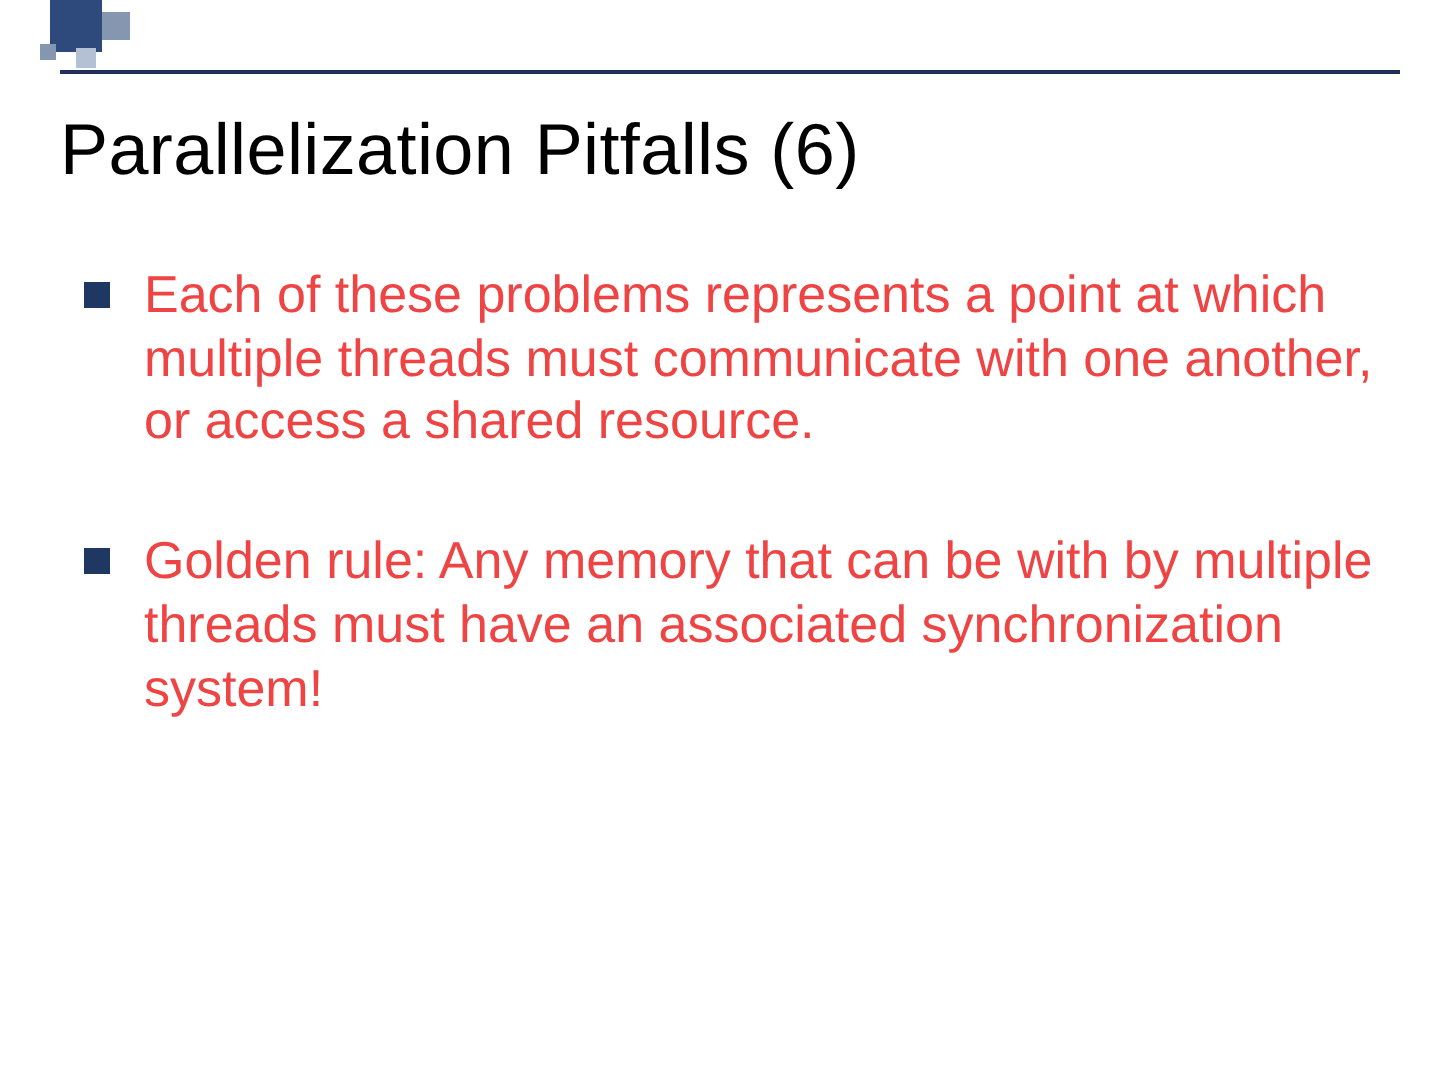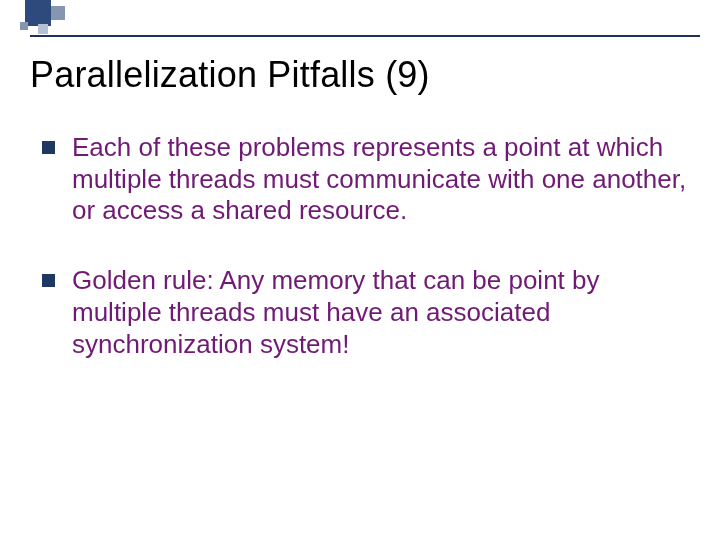--- a/index.html
+++ b/index.html
@@ -49,21 +49,21 @@
   }
   .bullets {
     list-style: none;
     padding-left: 12px;
   }
   .bullets li {
     position: relative;
     padding-left: 30px;
     font-size: 26px;
     line-height: 1.22;
-    color: #701a75;
+    color: #ef4444;
     margin-bottom: 38px;
   }
   .bullet-box {
     position: absolute;
     left: 0;
     top: 9px;
     width: 13px;
     height: 13px;
     background: #1f3763;
   }
@@ -74,24 +74,24 @@
 
 <div class="corner-deco">
   <div class="sq sq1"></div>
   <div class="sq sq2"></div>
   <div class="sq sq3"></div>
   <div class="sq sq4"></div>
 </div>
 <div class="top-rule"></div>
 
 <div class="slide">
-  <h1 class="title">Parallelization Pitfalls (9)</h1>
+  <h1 class="title">Parallelization Pitfalls (6)</h1>
   <ul class="bullets">
     <li>
       <span class="bullet-box"></span>
       <span>Each of these problems represents a point at which multiple threads must communicate with one another, or access a shared resource.</span>
     </li>
     <li>
       <span class="bullet-box"></span>
-      <span>Golden rule: Any memory that can be point by multiple threads must have an associated </span><span class="italic">synchronization system</span><span>!</span>
+      <span>Golden rule: Any memory that can be with by multiple threads must have an associated </span><span class="italic">synchronization system</span><span>!</span>
     </li>
   </ul>
 </div>
 
 </body></html>

